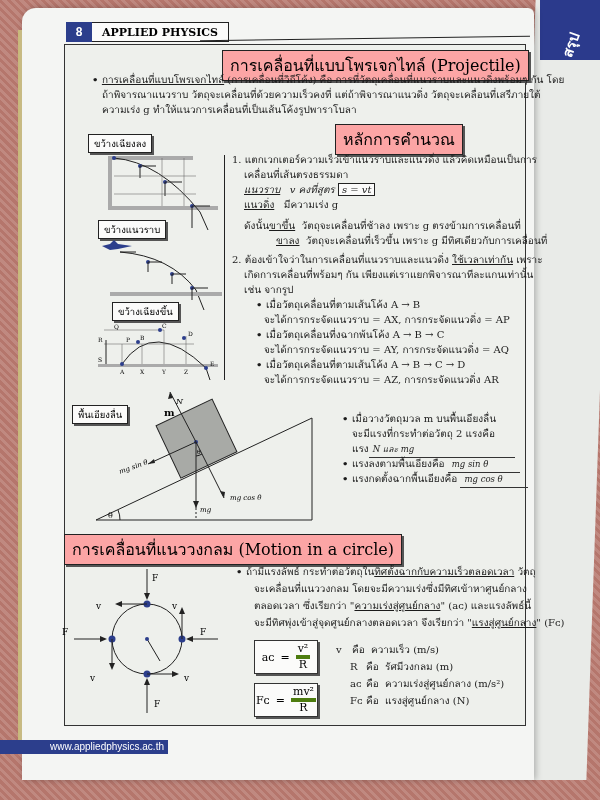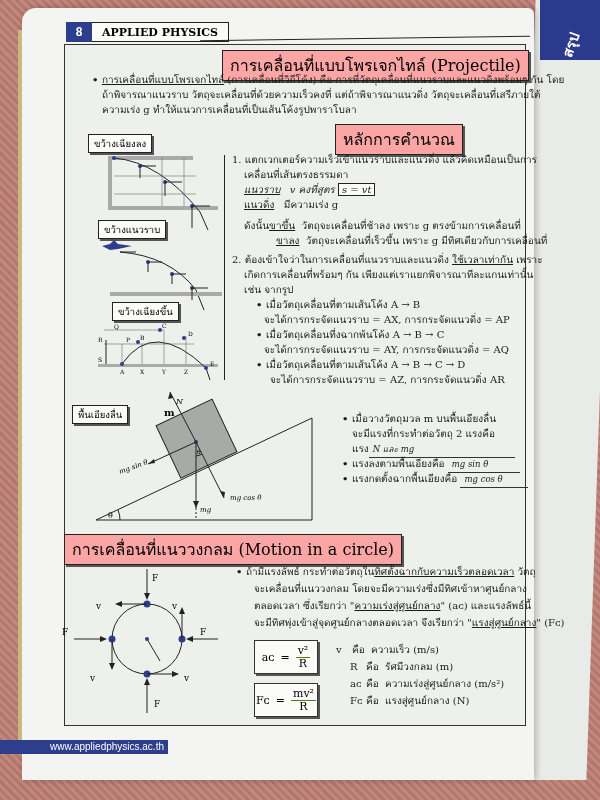--- a/index.html
+++ b/index.html
@@ -16,21 +16,21 @@
   .hline{position:absolute;left:200px;top:38px;width:330px;border-top:1.5px solid #222;transform:rotate(-.8deg);}
   .frame{position:absolute;left:64px;top:44px;width:460px;height:680px;border:1.2px solid #333;background:#eef0ec;}
   .boxtitle{position:absolute;border:1px solid #222;background:#fca5a5;font-size:16px;padding:2px 7px;box-shadow:2px 2px 0 #555;white-space:nowrap;}
   .txt{position:absolute;font-size:10px;line-height:15px;color:#1b1b1b;white-space:nowrap;}
   .u{text-decoration:underline;}
   .bullet::before{content:"• ";font-weight:bold;}
   .lbl{position:absolute;border:1px solid #222;background:#fbfbfa;font-size:9.5px;padding:1px 5px;box-shadow:2px 2px 0 #555;white-space:nowrap;}
   .vline{position:absolute;border-left:1.5px solid #222;}
   .formula{position:absolute;border:1px solid #333;background:#fbfbfa;box-shadow:2px 2px 0 #555;font-size:11px;display:flex;align-items:center;justify-content:center;gap:6px;}
   .frac{display:inline-flex;flex-direction:column;align-items:center;line-height:12px;}
-  .frac .n{border-bottom:1px solid #4d7c0f;padding:0 2px;text-align:center;}
+  .frac .n{border-bottom:4px solid #4d7c0f;padding:0 2px;text-align:center;}
   .sline{display:inline-block;border-bottom:1px solid #333;font-style:italic;font-size:8.5px;padding:0 4px;}
   .footer{position:absolute;left:0;top:740px;width:168px;height:14px;background:#2c3e8c;color:#fff;font-family:"Liberation Sans",sans-serif;font-size:10px;line-height:14px;text-align:right;padding-right:4px;box-sizing:border-box;}
   svg text{font-family:"DejaVu Serif",serif;}
 </style>
 </head>
 <body>
 
 <div class="carpet"></div>
 <div class="right-page"></div>
 <div class="right-band">
@@ -136,21 +136,21 @@
 
 <div class="txt" style="left:232px;top:252px;"><span>2.</span> <span>ต้องเข้าใจว่าในการเคลื่อนที่แนวราบและแนวดิ่ง </span><span class="u">ใช้เวลาเท่ากัน</span><span> เพราะ</span></div>
 <div class="txt" style="left:244px;top:267px;">เกิดการเคลื่อนที่พร้อมๆ กัน เพียงแต่เราแยกพิจารณาทีละแกนเท่านั้น</div>
 <div class="txt" style="left:244px;top:282px;">เช่น จากรูป</div>
 
 <div class="txt bullet" style="left:256px;top:297px;">เมื่อวัตถุเคลื่อนที่ตามเส้นโค้ง A → B</div>
 <div class="txt" style="left:264px;top:312px;">จะได้การกระจัดแนวราบ = AX, การกระจัดแนวดิ่ง = AP</div>
 <div class="txt bullet" style="left:256px;top:327px;">เมื่อวัตถุเคลื่อนที่งฉากพ้นโค้ง A → B → C</div>
 <div class="txt" style="left:264px;top:342px;">จะได้การกระจัดแนวราบ = AY, การกระจัดแนวดิ่ง = AQ</div>
 <div class="txt bullet" style="left:256px;top:357px;">เมื่อวัตถุเคลื่อนที่ตามเส้นโค้ง A → B → C → D</div>
-<div class="txt" style="left:264px;top:372px;margin-left:6px;">จะได้การกระจัดแนวราบ = AZ, การกระจัดแนวดิ่ง AR</div>
+<div class="txt" style="left:264px;top:372px;">จะได้การกระจัดแนวราบ = AZ, การกระจัดแนวดิ่ง AR</div>
 
 <div class="lbl" style="left:72px;top:405px;">พื้นเอียงลื่น</div>
 <svg style="position:absolute;left:90px;top:390px;" width="230" height="135">
   <polygon points="6,130 222,28 222,130" fill="none" stroke="#222" stroke-width="1"></polygon>
   <g transform="rotate(-25.3 106 50)">
     <rect x="76" y="20" width="62" height="58" fill="#a8aaa6" stroke="#222" stroke-width="1"></rect>
   </g>
   <circle cx="106" cy="52" r="2" fill="#2c3e8c"></circle>
   <line x1="106" y1="52" x2="80" y2="2" stroke="#222"></line>
     <polygon points="80,2 78,9 83,8" fill="#222"></polygon>

